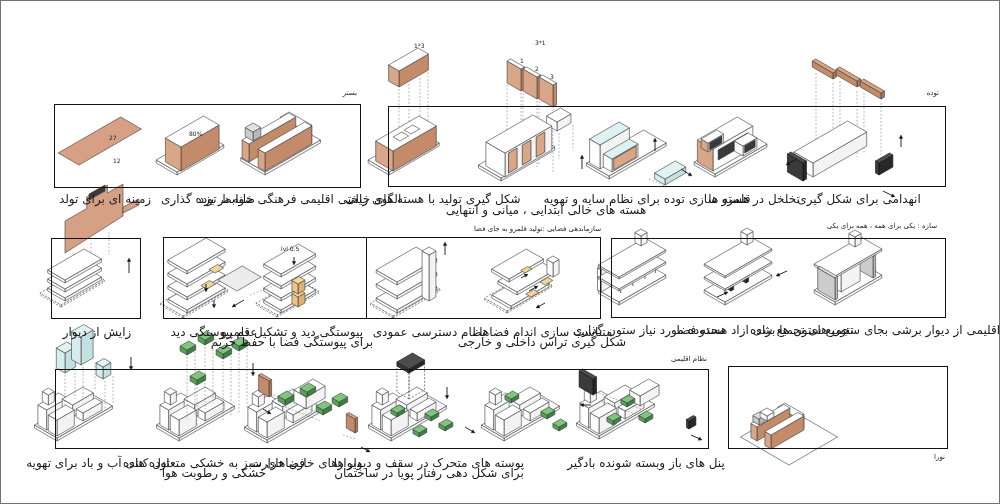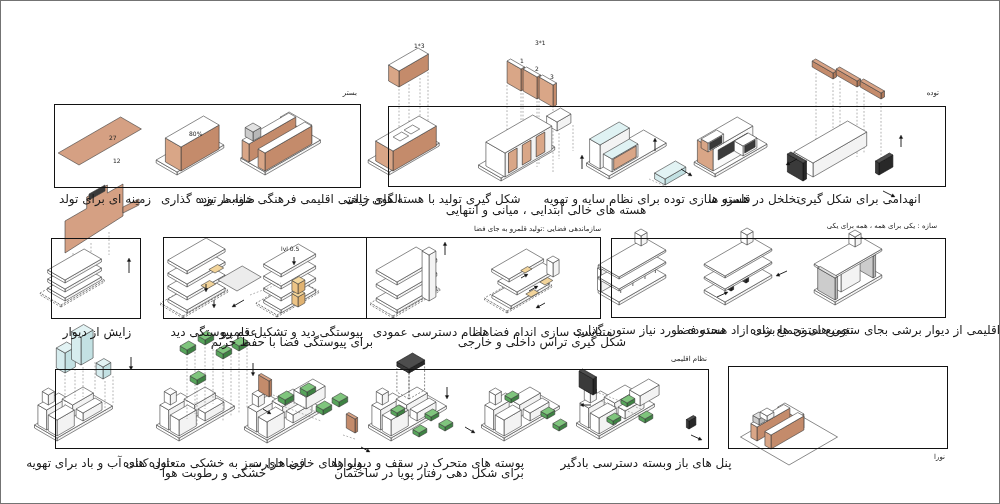--- a/index.html
+++ b/index.html
@@ -656,21 +656,21 @@
   <div class="lbl" style="left:648px;top:322px">محدوده مورد نیاز ستون گذاری</div>
   <div class="lbl" style="left:764px;top:322px">تجمیع ستون ها برای ازاد هسته فضا</div>
   <div class="lbl" style="left:874px;top:322px">اقلیمی از دیوار برشی بجای ستون های تجمیع شده</div>
 
   <div class="lbl" style="left:97px;top:455px">توده های آب و باد برای تهویه</div>
   <div class="lbl" style="left:213px;top:455px">فضاهای سبز به خشکی متعادل کننده</div>
   <div class="lbl" style="left:213px;top:465px">خشکی و رطوبت هوا</div>
   <div class="lbl" style="left:305px;top:455px">دیوارهای خازن حرارت</div>
   <div class="lbl" style="left:428px;top:455px">پوسته های متحرک در سقف و دیوار ها</div>
   <div class="lbl" style="left:428px;top:465px">برای شکل دهی رفتار پویا در ساختمان</div>
-  <div class="lbl" style="left:645px;top:455px">پنل های باز وبسته دسترسی بادگیر</div>
+  <div class="lbl" style="left:645px;top:455px">پنل های باز وبسته شونده بادگیر</div>
 
   <div class="num" style="left:108px;top:133px">27</div>
   <div class="num" style="left:112px;top:156px">12</div>
   <div class="num" style="left:188px;top:129px">80%</div>
   <div class="num" style="left:413px;top:41px">1*3</div>
   <div class="num" style="left:534px;top:38px">3*1</div>
   <div class="num" style="left:519px;top:56px">1</div>
   <div class="num" style="left:534px;top:64px">2</div>
   <div class="num" style="left:549px;top:72px">3</div>
   <div class="num" style="left:280px;top:244px">lvl 0.5</div>

